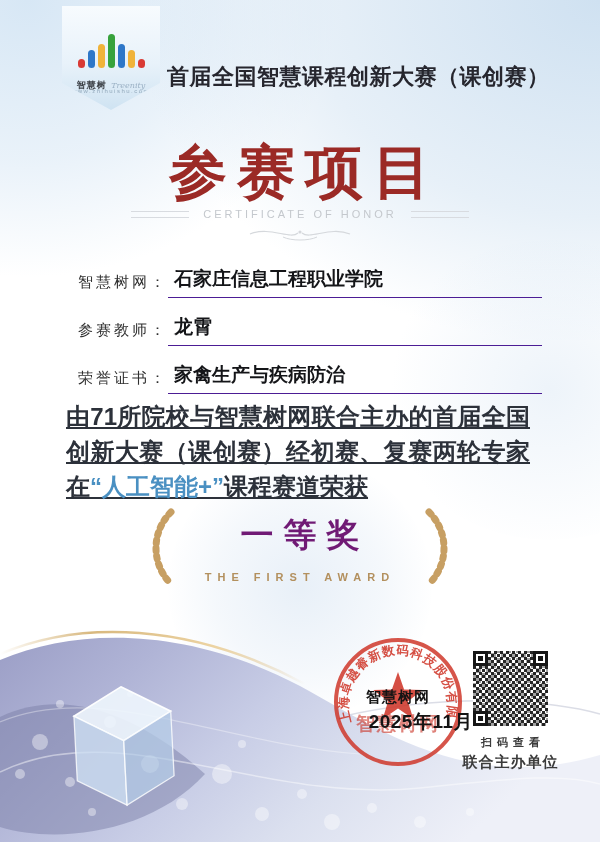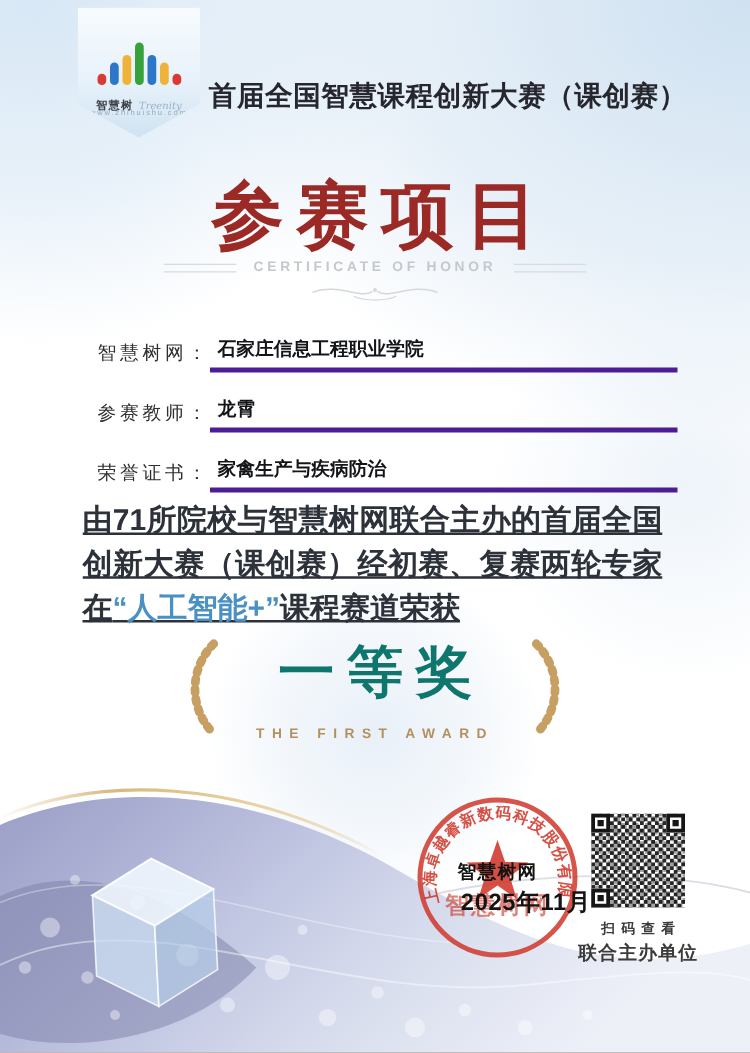--- a/index.html
+++ b/index.html
@@ -29,36 +29,36 @@
   .brand-name{font-size:9px;font-weight:700;color:#3a3f45;letter-spacing:1px;}
   .brand-tagline{font-family:"DejaVu Serif",serif;font-style:italic;font-size:8px;color:#9ab0c4;}
   .brand-website{position:absolute;left:0;right:0;top:82px;text-align:center;font-size:6px;color:#93a9bc;letter-spacing:1.5px;}
   
   .competition-title{position:absolute;left:167px;top:62px;font-size:22px;font-weight:700;color:#26262e;letter-spacing:.5px;white-space:nowrap;}
   
   .cert-title{position:absolute;left:0;right:0;top:134px;text-align:center;
     font-size:58px;font-weight:800;color:#9b2a26;letter-spacing:10px;padding-left:10px;}
   .subtitle-row{position:absolute;left:0;right:0;top:208px;display:flex;align-items:center;justify-content:center;gap:14px;}
   .sub-line{width:58px;height:5px;border-top:1px solid #d8dbe0;border-bottom:1px solid #d8dbe0;}
-  .cert-subtitle{font-size:11px;letter-spacing:3px;color:#c4c8cd;font-weight:700;white-space:nowrap;}
+  .cert-subtitle{font-size:11px;letter-spacing:3px;color:#c4c8cd;font-weight:400;white-space:nowrap;}
   .flourish{position:absolute;left:0;right:0;top:224px;display:flex;justify-content:center;}
   
   .fields{position:absolute;left:78px;top:250px;width:464px;}
   .field-row{display:flex;align-items:flex-end;height:48px;}
   .field-label{flex:none;font-size:15px;letter-spacing:3px;color:#2f2f2f;font-weight:500;padding-bottom:6px;white-space:nowrap;}
-  .field-value{flex:1;border-bottom:4px solid #4c1d95;padding:0 0 5px 6px;font-size:15px;font-weight:700;color:#141518;white-space:nowrap;}
+  .field-value{flex:1;border-bottom:1px solid #4c1d95;padding:0 0 5px 6px;font-size:19px;font-weight:700;color:#141518;white-space:nowrap;}
   
   .body-par{position:absolute;left:66px;top:399px;width:464px;color:#2c313a;font-weight:600;font-size:24px;text-decoration:underline;}
   .body-line{height:35px;line-height:35px;white-space:nowrap;}
   .body-line.just{text-align:justify;text-align-last:justify;white-space:normal;overflow:hidden;}
   .hl{color:#4a90c2;font-weight:700;}
   
   .award{position:absolute;left:0;right:0;top:508px;display:flex;align-items:center;justify-content:center;gap:26px;}
   .award-center{text-align:center;}
-  .award-title{font-size:45px;font-weight:800;color:#0f766e;letter-spacing:10px;padding-left:10px;white-space:nowrap;}
+  .award-title{font-size:33px;font-weight:800;color:#701a75;letter-spacing:10px;padding-left:10px;white-space:nowrap;}
   .award-subtitle{margin-top:13px;font-size:11px;font-weight:600;letter-spacing:6px;color:#b3905e;white-space:nowrap;}
   
   .seal-svg{position:absolute;left:330px;top:634px;width:136px;height:136px;z-index:3;}
   .seal-inner-red{position:absolute;left:328px;top:711px;width:140px;text-align:center;z-index:3;
     font-size:19px;font-weight:700;letter-spacing:2px;color:rgba(203,54,40,.62);white-space:nowrap;}
   .issuer-name{position:absolute;left:328px;top:688px;width:140px;text-align:center;z-index:4;
     font-size:15px;font-weight:700;letter-spacing:1px;color:#141414;}
   .issue-date{position:absolute;left:323px;top:709px;width:150px;text-align:right;z-index:4;
     font-size:19px;font-weight:700;letter-spacing:.5px;color:#141414;white-space:nowrap;}
   .qr{position:absolute;left:473px;top:651px;width:75px;height:75px;background:#fff;z-index:3;

